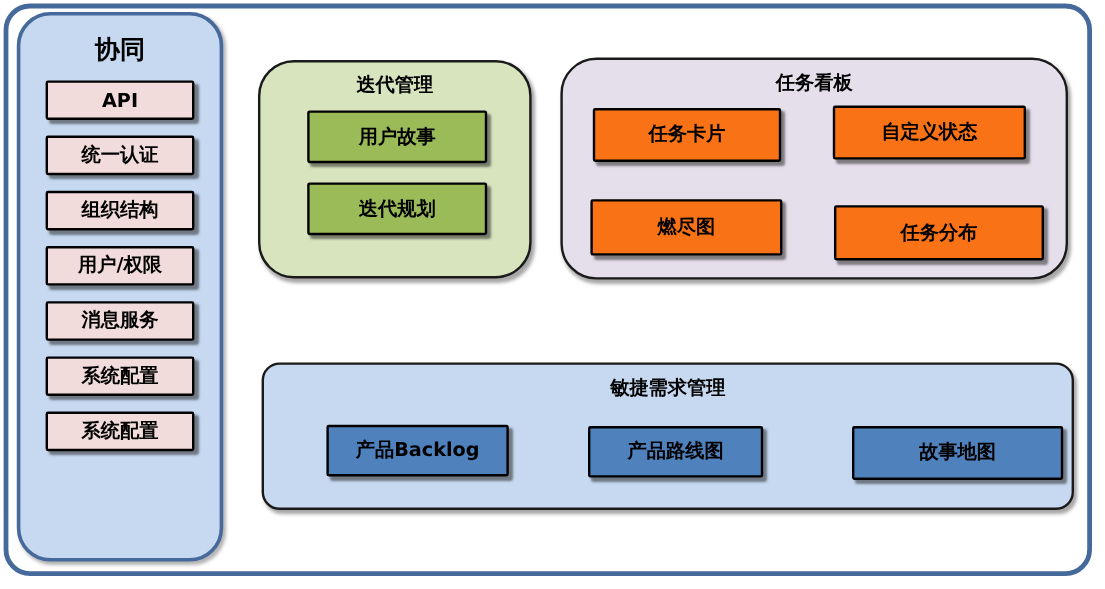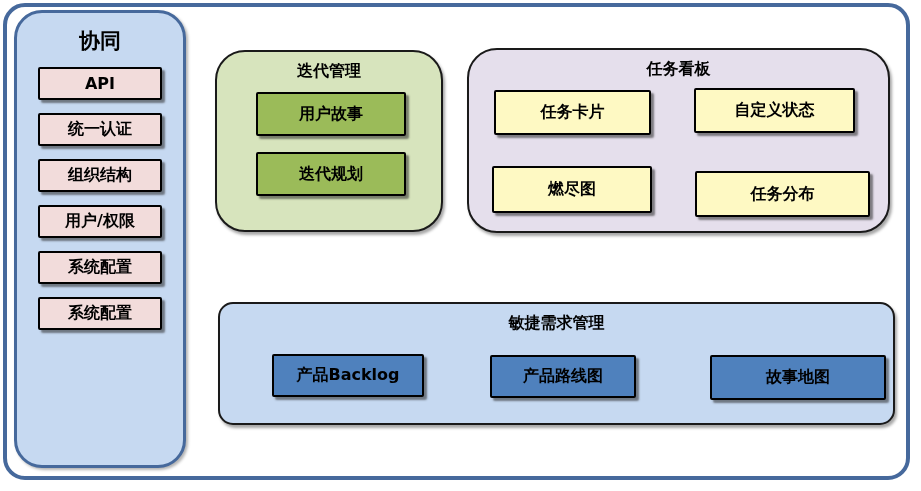--- a/index.html
+++ b/index.html
@@ -96,21 +96,21 @@
   }
   .iteration-item { background: #9BBB59; }
   .box-user-story        { left: 39px;  top: 40px;  width: 150px; height: 44px; }
   .box-iteration-planning{ left: 39px;  top: 100px; width: 150px; height: 44px; }
 
   .panel-kanban {
     left: 467px; top: 48px;
     width: 423px; height: 185px;
     background: #E5DFEC;
   }
-  .kanban-item { background: #fef9c3; }
+  .kanban-item { background: #f97316; }
   .box-task-card        { left: 25px;  top: 40px;  width: 157px; height: 45px; }
   .box-custom-status    { left: 225px; top: 38px;  width: 161px; height: 45px; }
   .box-burndown-chart   { left: 23px;  top: 116px; width: 160px; height: 47px; }
   .box-task-distribution{ left: 226px; top: 121px; width: 175px; height: 46px; }
 
   .panel-agile {
     left: 218px; top: 302px;
     width: 677px; height: 123px;
     background: #C6D9F1;
     border-radius: 15px;
@@ -127,20 +127,21 @@
 
   <div class="frame"></div>
 
   <div class="sidebar">
     <div class="sidebar-title">协同</div>
     <div class="sidebar-items">
       <div class="node sidebar-item">API</div>
       <div class="node sidebar-item">统一认证</div>
       <div class="node sidebar-item">组织结构</div>
       <div class="node sidebar-item">用户/权限</div>
+      <div class="node sidebar-item">消息服务</div>
       <div class="node sidebar-item">系统配置</div>
       <div class="node sidebar-item">系统配置</div>
     </div>
   </div>
 
   <div class="panel panel-iteration">
     <div class="panel-title">迭代管理</div>
     <div class="node iteration-item box-iteration-planning">迭代规划</div>
     <div class="node iteration-item box-user-story">用户故事</div>
   </div>

